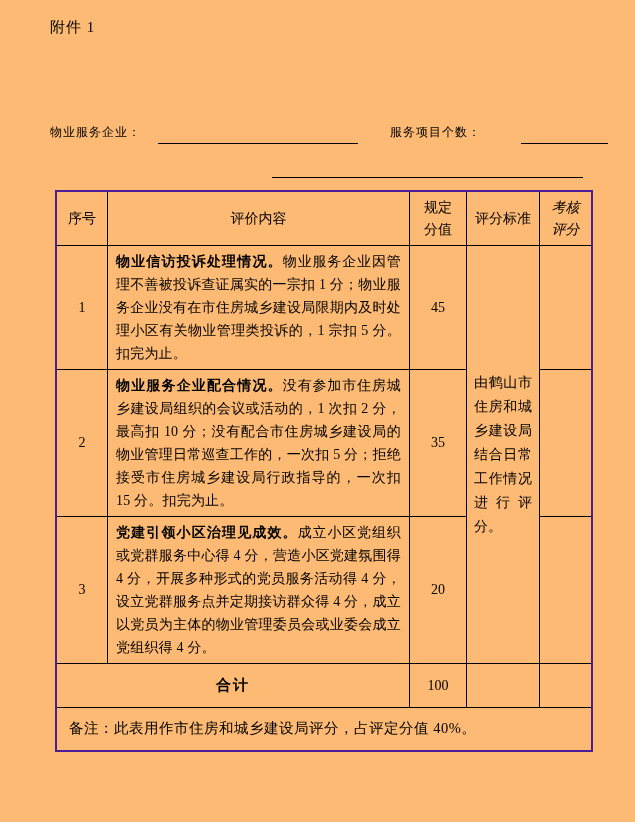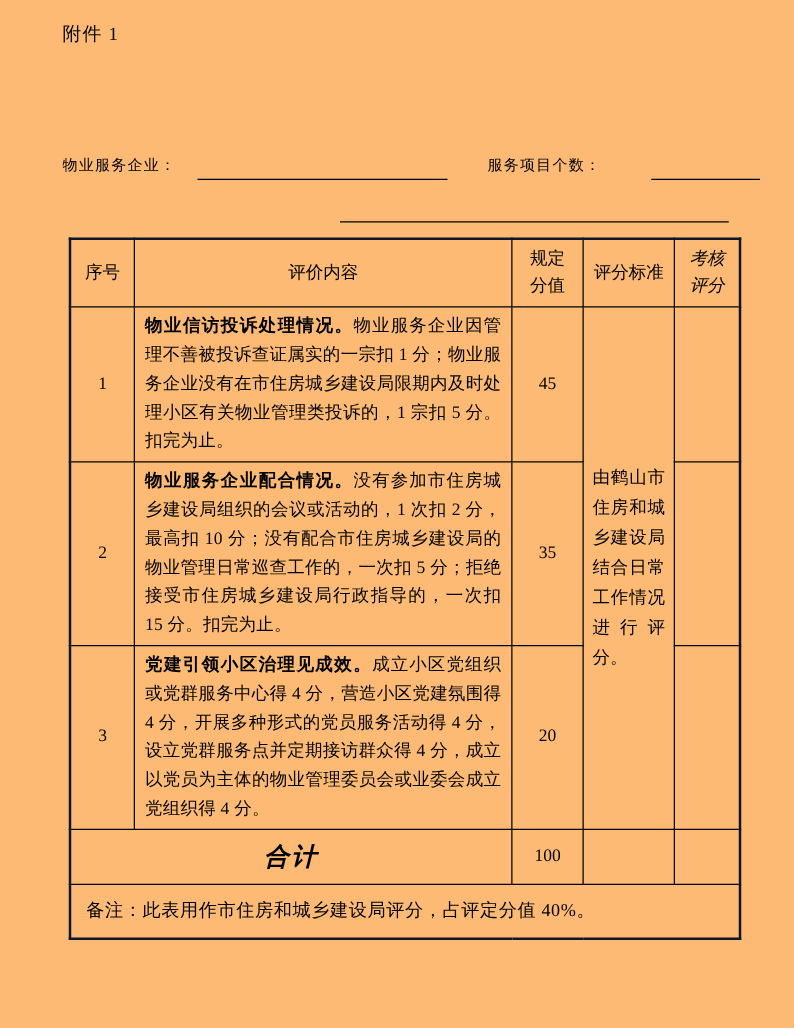--- a/index.html
+++ b/index.html
@@ -28,21 +28,21 @@
   .form-label{position:absolute;font-size:12px;letter-spacing:1px;white-space:nowrap;}
   .blank{position:absolute;border-bottom:1.5px solid #000;height:16px;}
   #blank-company{left:158px;top:127px;width:200px;}
   #blank-count{left:521px;top:127px;width:87px;}
   #blank-name{left:272px;top:161px;width:311px;}
 
   table.score-table{
     position:absolute;left:55px;top:190px;
     width:530px;
     border-collapse:collapse;table-layout:fixed;
-    border:2px solid #0f172a;
+    border:2px solid #4c1d95;
     font-size:14px;
   }
   .score-table td{
     border:1px solid #000;
     vertical-align:middle;
     padding:0;
   }
   .col-idx{width:50px;}
   .col-content{width:301px;}
   .col-score{width:56px;}
@@ -62,21 +62,21 @@
   td.standard-cell{
     padding:0 7px;
     text-align:justify;
     line-height:24px;
     margin-left:48px;
   }
   tr.r1{height:120px;}
   tr.r2{height:145px;}
   tr.r3{height:145px;}
   tr.total-row{height:44px;}
-  tr.total-row .total-label{font-weight:700;font-size:20px;letter-spacing:2px;font-style:italic;}
+  tr.total-row .total-label{font-weight:700;font-size:15px;letter-spacing:2px;}
   tr.note-row{height:43px;}
   td.note-cell{padding:2px 12px;text-align:left;font-size:14.5px;letter-spacing:0.5px;}
 </style>
 </head>
 <body>
 
 <div class="page">
 
   <div class="attachment">附件 1</div>
 

